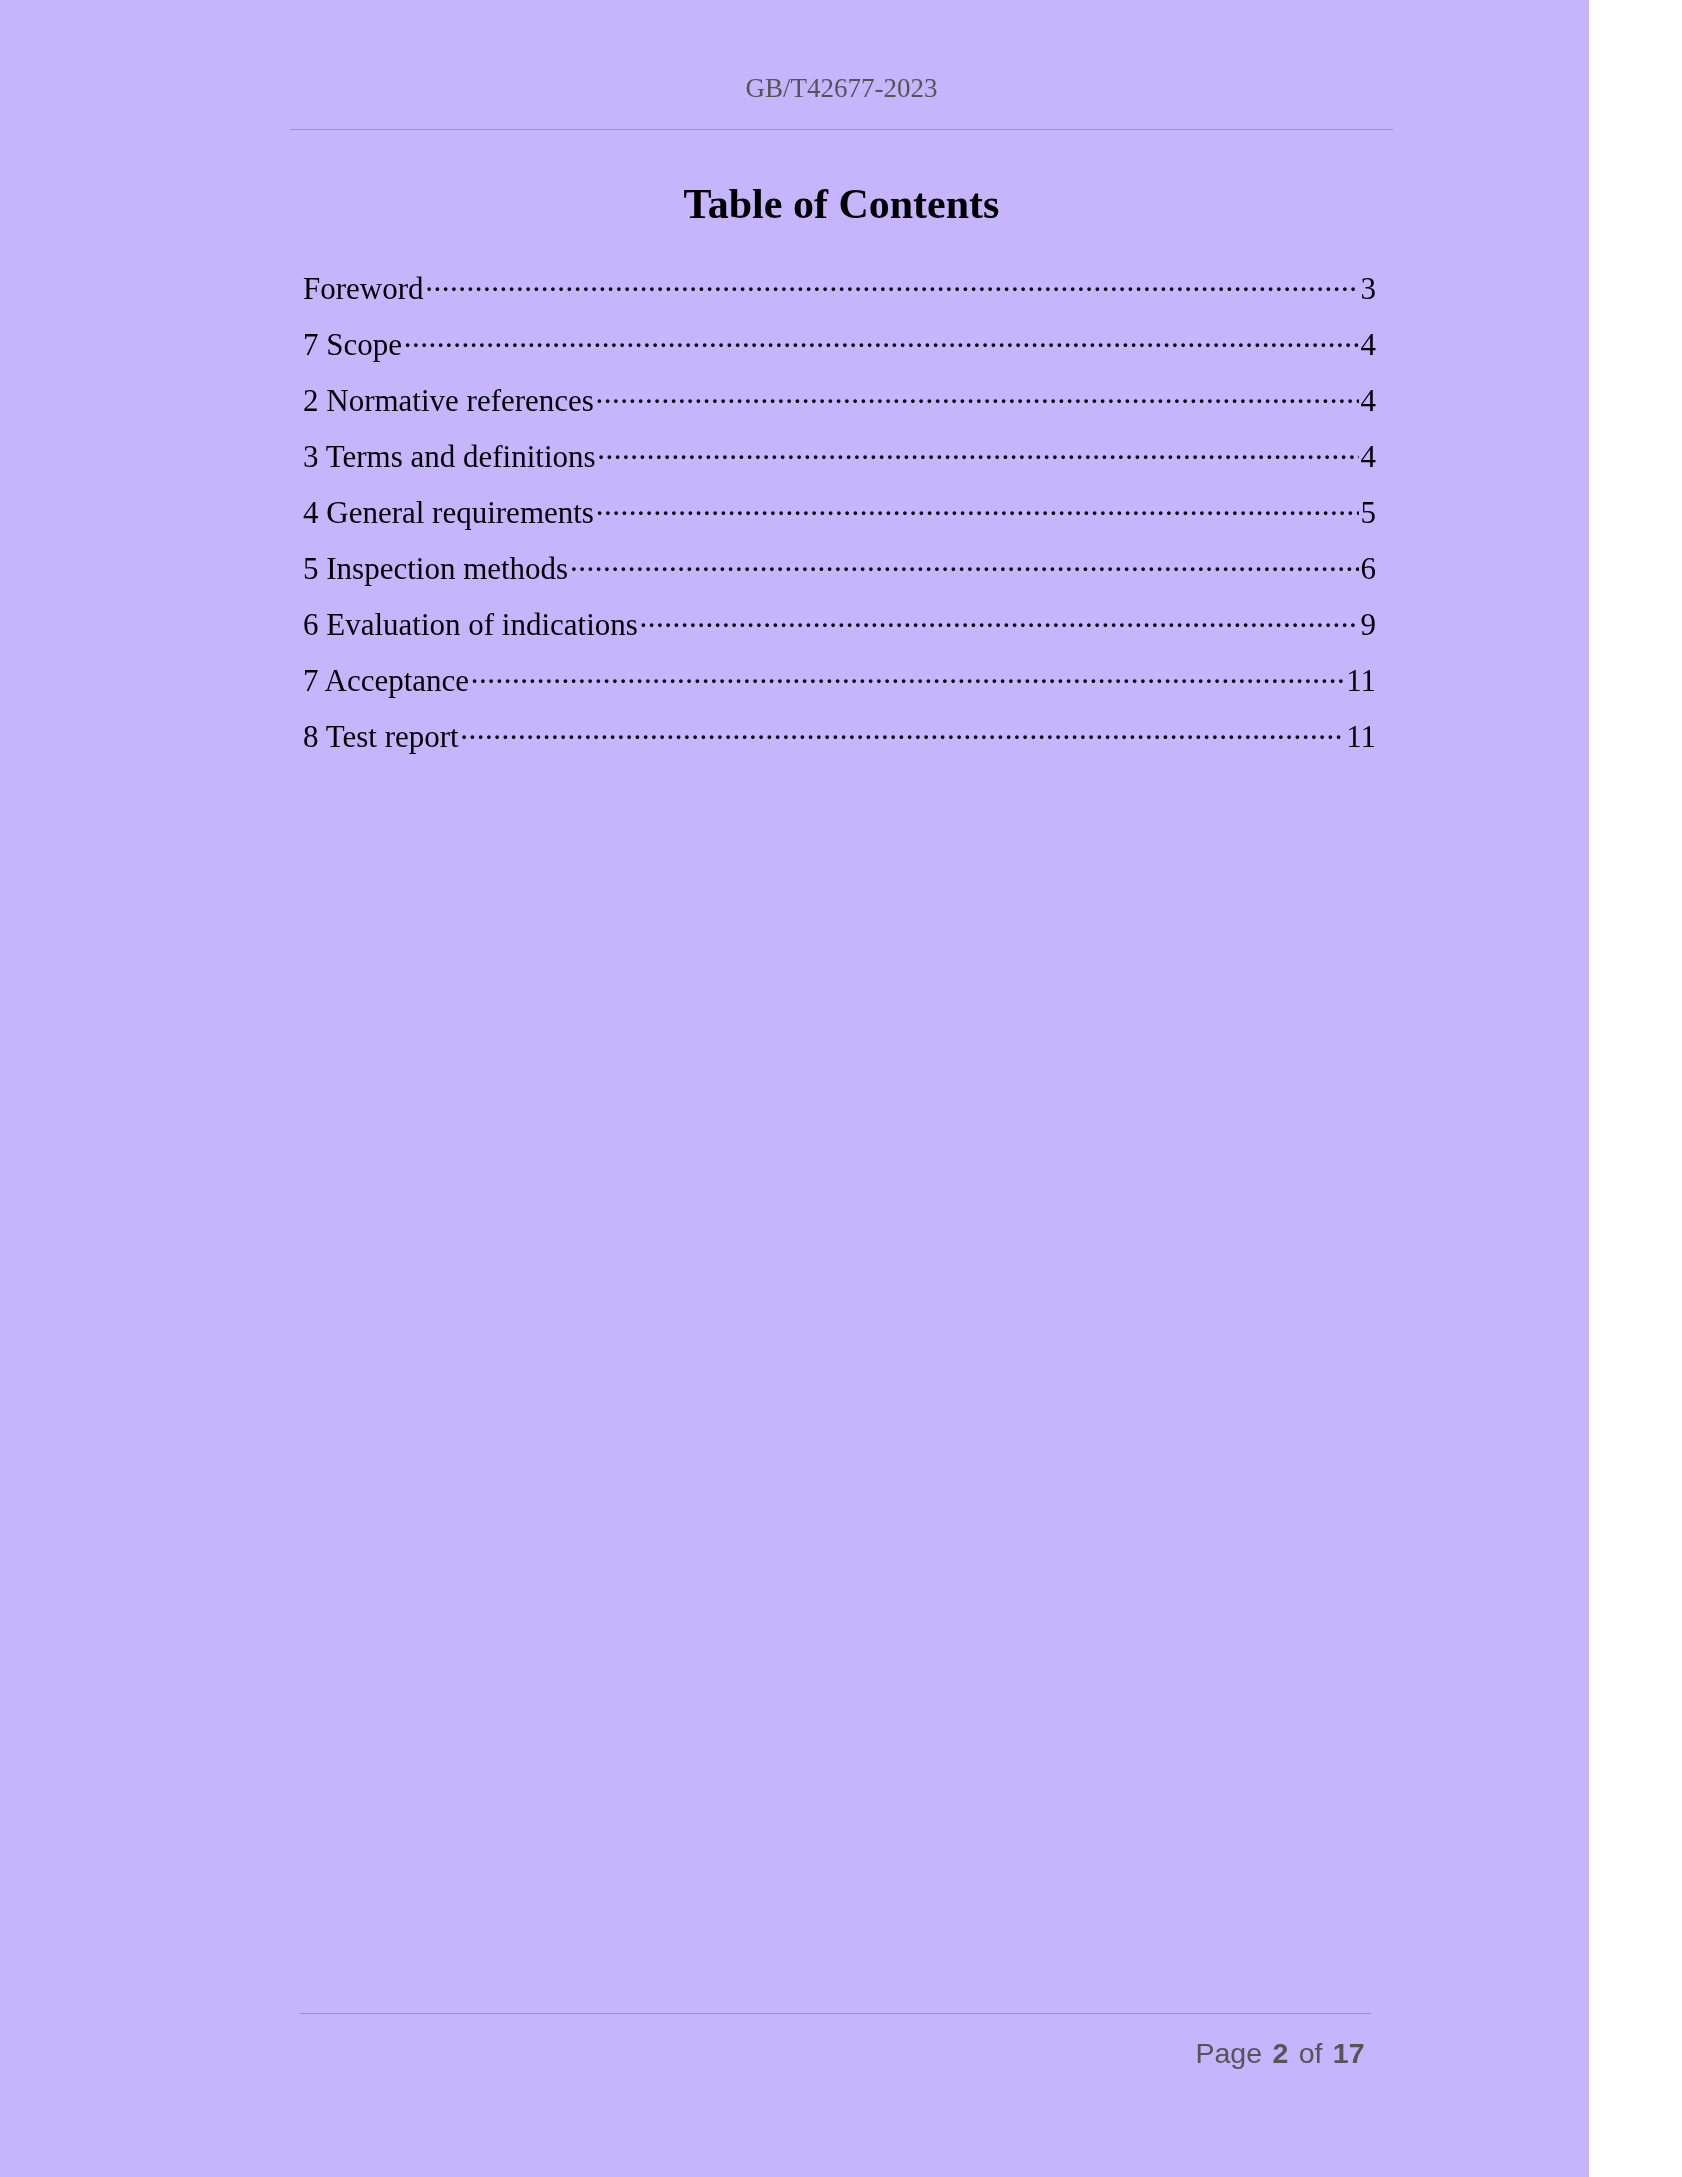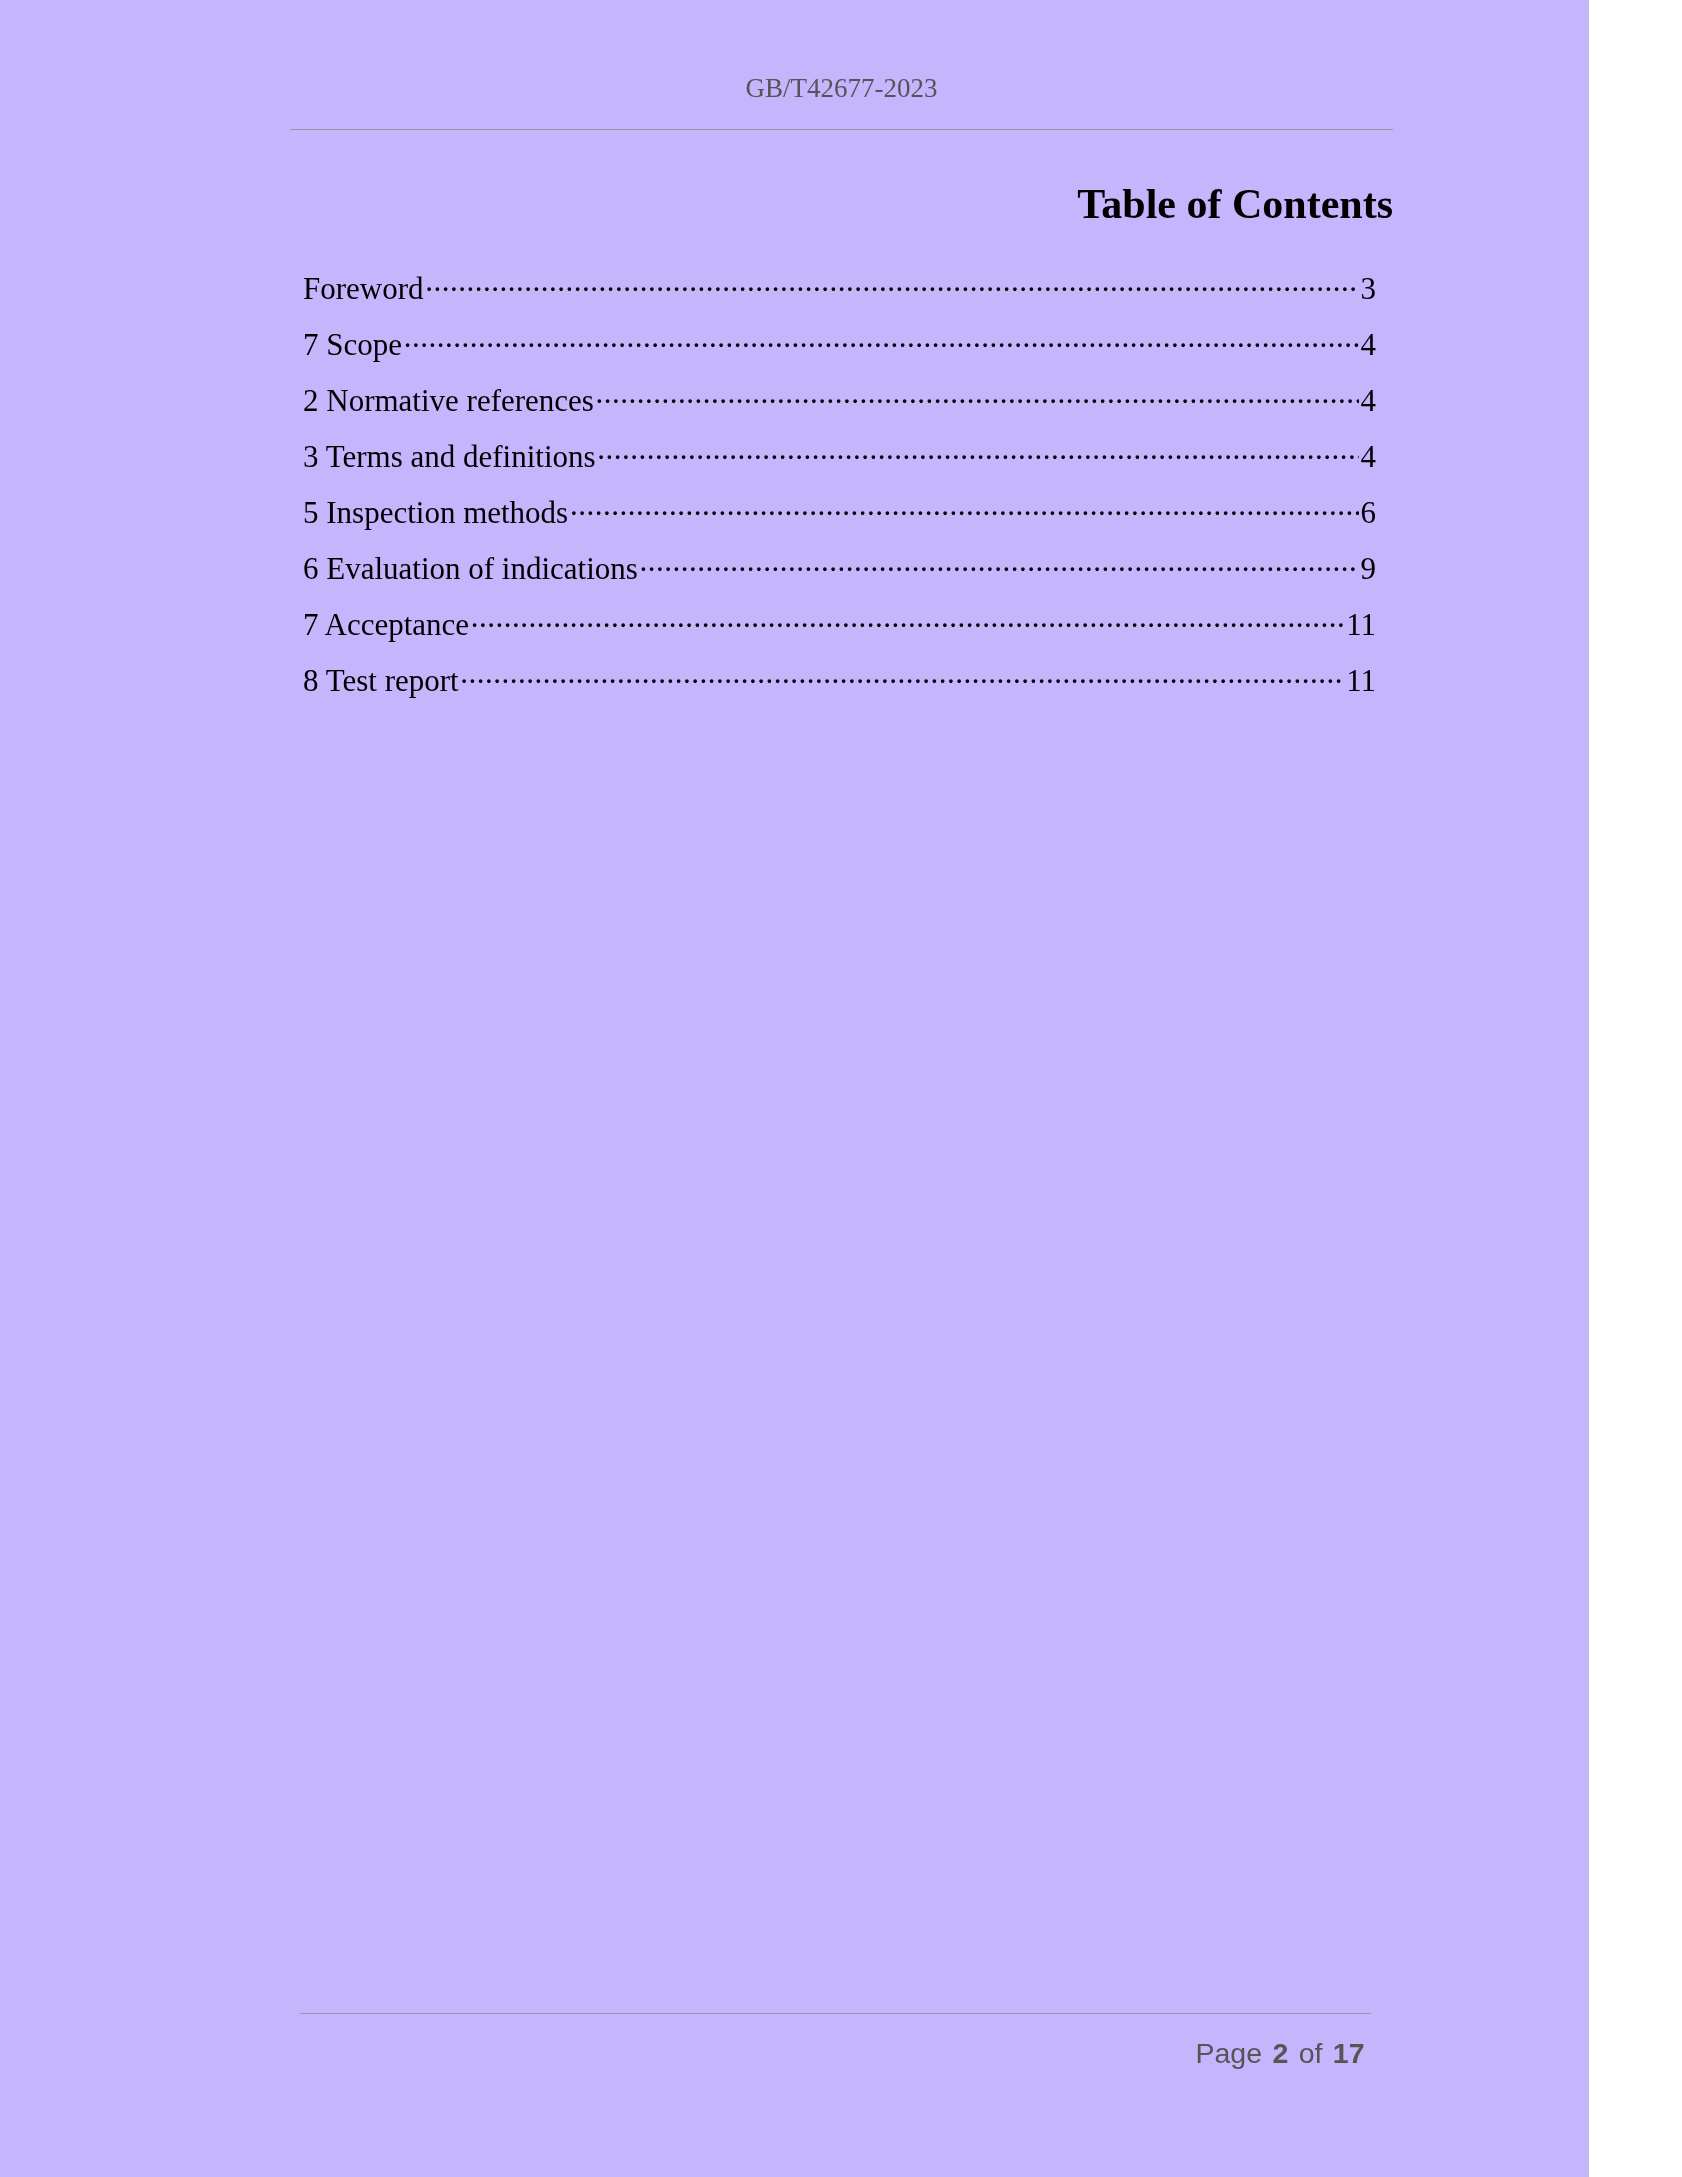--- a/index.html
+++ b/index.html
@@ -12,21 +12,21 @@
       font-family: "Liberation Serif", "DejaVu Serif", serif;
       font-size: 27px; color: #555555; line-height: 31px;
     }
     .header-rule {
       position: absolute; left: 290px; top: 129px; width: 1103px; height: 0;
       border-top: 1.7px solid #9a9a9a;
     }
 
     .toc-title {
       position: absolute; left: 290px; width: 1103px; top: 180px;
-      text-align: right;
+      text-align: center;
       font-family: "Liberation Serif", "DejaVu Serif", serif;
       font-weight: bold; font-size: 42px; color: #000; line-height: 48px;
     }
 
     .toc-list {
       position: absolute; left: 303px; top: 261px; width: 1073px;
       margin: 0; padding: 0; list-style: none;
     }
     .toc-row {
       display: flex; align-items: center;
@@ -86,20 +86,25 @@
       <span class="toc-label">2 Normative references</span>
       <span class="toc-leader"></span>
       <span class="toc-page">4</span>
     </li>
     <li class="toc-row">
       <span class="toc-label">3 Terms and definitions</span>
       <span class="toc-leader"></span>
       <span class="toc-page">4</span>
     </li>
     <li class="toc-row">
+      <span class="toc-label">4 General requirements</span>
+      <span class="toc-leader"></span>
+      <span class="toc-page">5</span>
+    </li>
+    <li class="toc-row">
       <span class="toc-label">5 Inspection methods</span>
       <span class="toc-leader"></span>
       <span class="toc-page">6</span>
     </li>
     <li class="toc-row">
       <span class="toc-label">6 Evaluation of indications</span>
       <span class="toc-leader"></span>
       <span class="toc-page">9</span>
     </li>
     <li class="toc-row">

